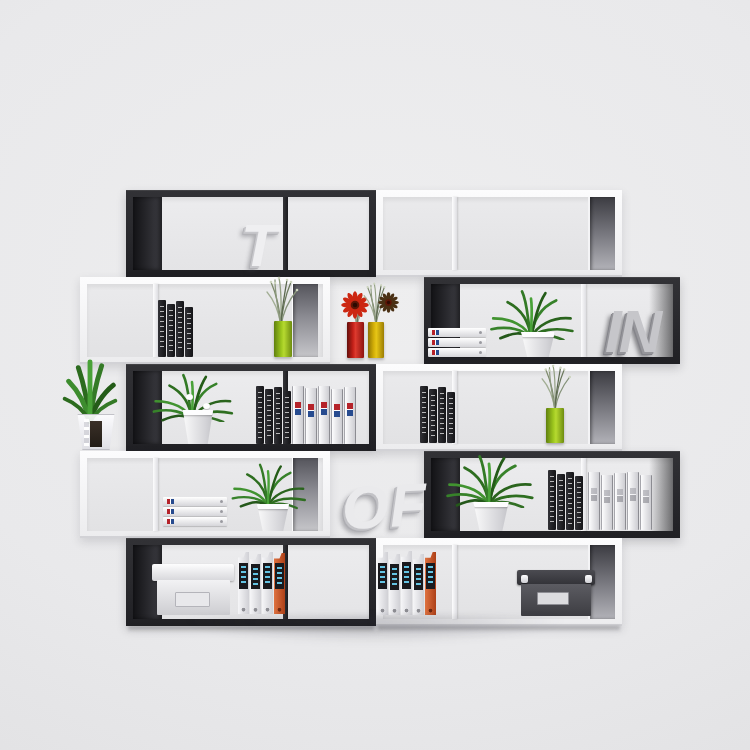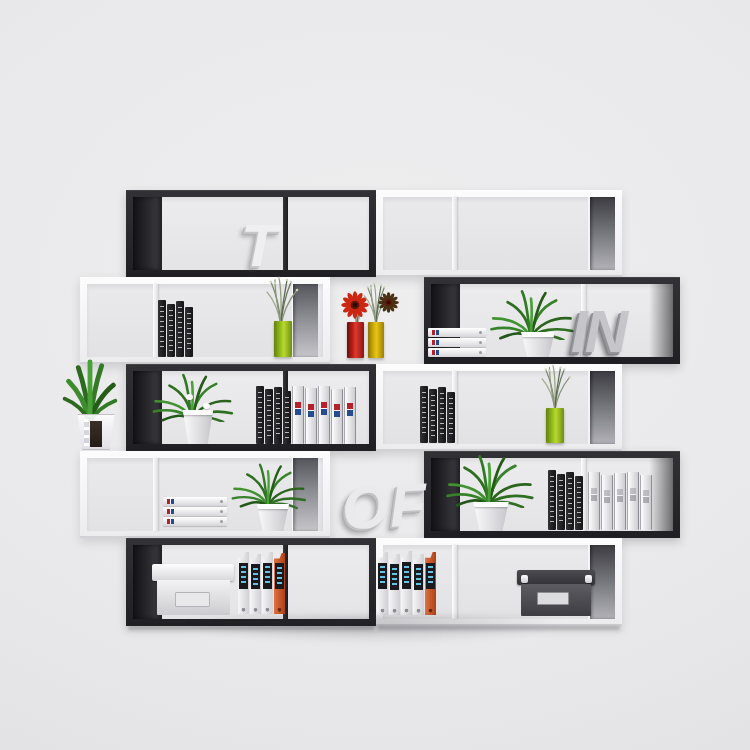--- a/index.html
+++ b/index.html
@@ -182,21 +182,21 @@
 
   <div class="hbinds" style="left:428px;top:328px;width:58px;">
     <div class="hb"></div>
     <div class="hb"></div>
     <div class="hb"></div>
   </div>
   <svg class="plant" style="left:486px;top:286px;" width="90" height="54" viewBox="0 0 100 60">
       <use href="#leafy"></use>
     </svg>
   <div class="pot" style="left:518px;top:332px;width:40px;height:25px;"></div>
-  <div class="letter in" style="left:571px;top:302px;">IN</div>
+  <div class="letter in" style="left:605px;top:302px;">IN</div>
 
   <div class="fr black" style="left:126px;top:364px;width:250px;height:87px;">
     <div class="cav"></div>
     <div class="end-dark"></div>
     <div class="dvd-b" style="left:157px;"></div>
   </div>
   <div class="fr white" style="left:376px;top:364px;width:246px;height:87px;">
     <div class="cav"></div>
     <div class="dvd-w" style="left:76px;"></div>
     <div class="panel-mirror rt" style="right:7px;"></div>

